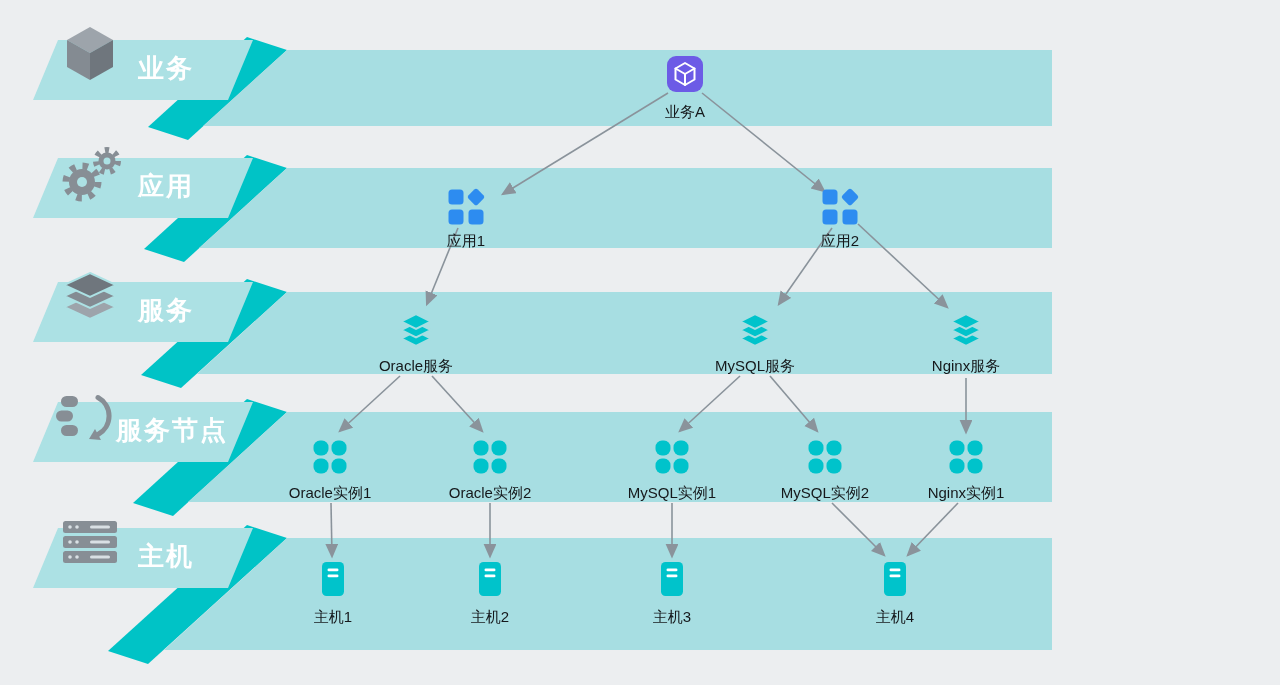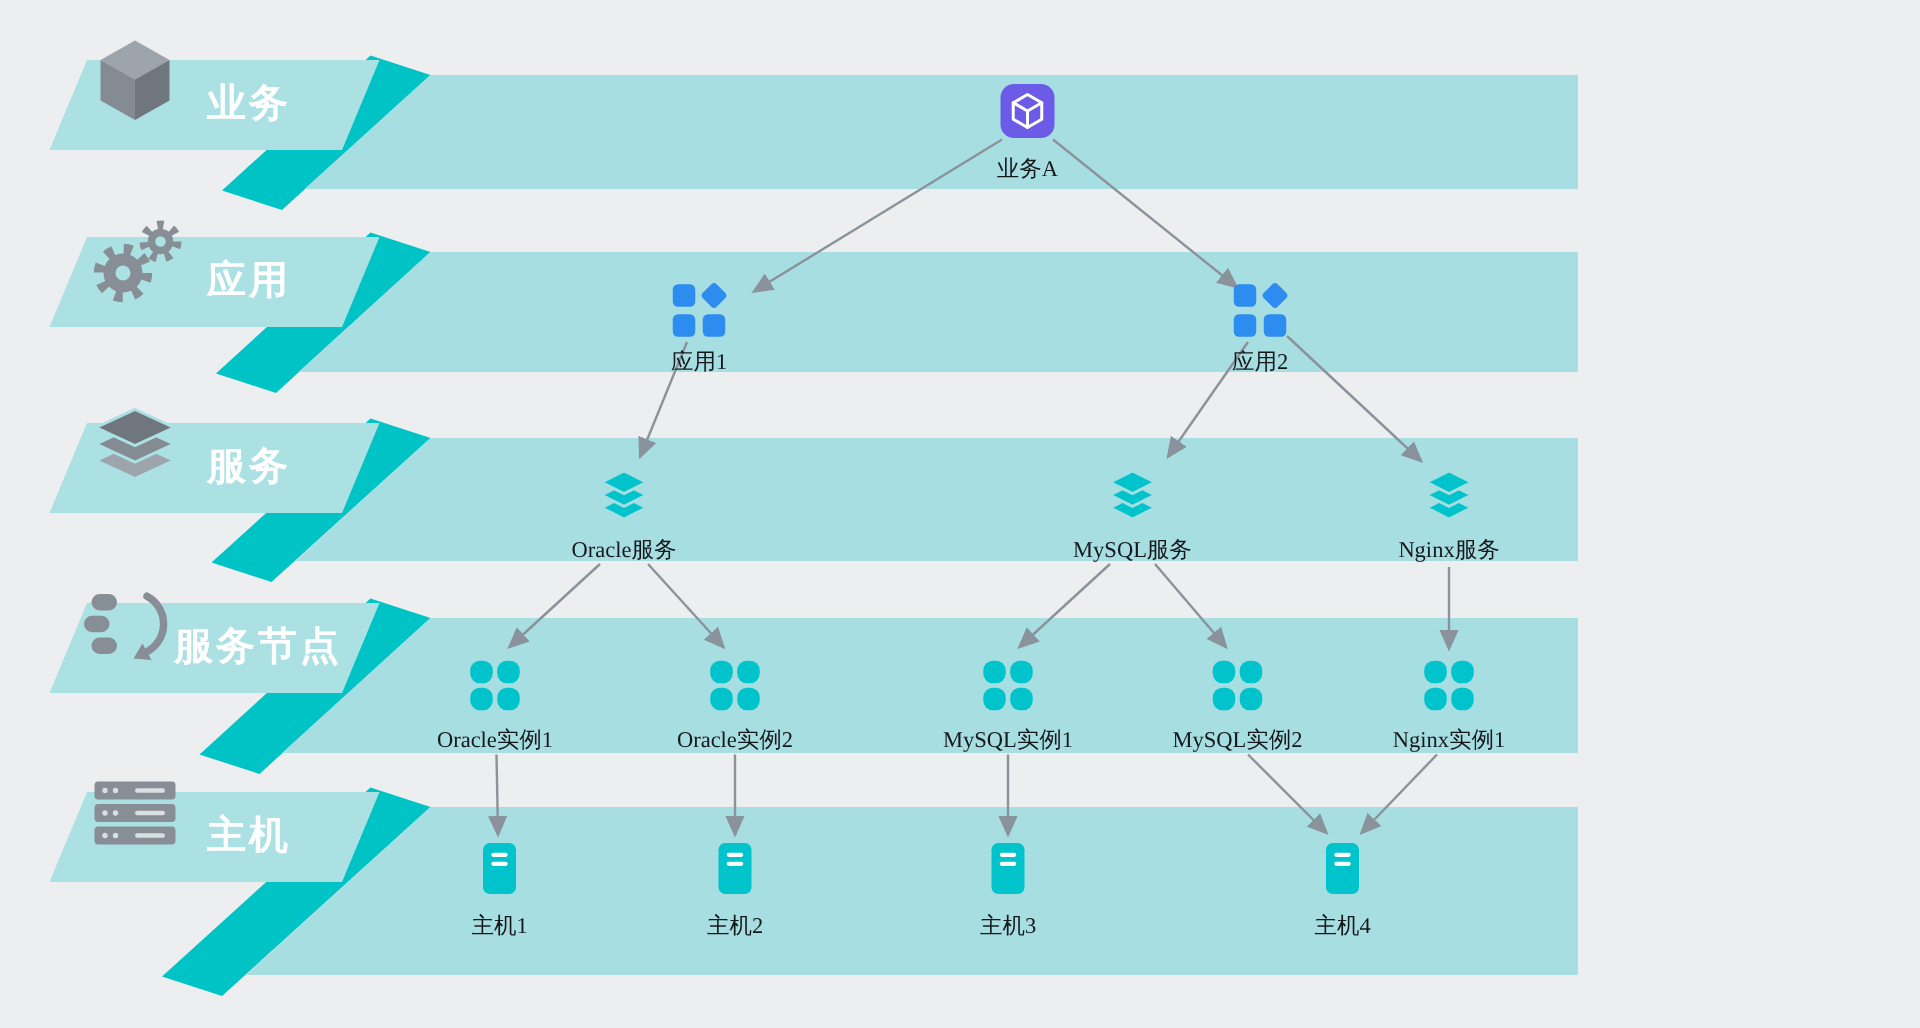--- a/index.html
+++ b/index.html
@@ -1,18 +1,18 @@
 <!DOCTYPE html>
 <html><head>
 <meta charset="utf-8">
 <style>
   html,body{margin:0;padding:0;background:#ECEEF0;}
   .stage{
     position:relative;width:1052px;height:685px;background:#ECEEF0;
-    font-family:Liberation Serif, serif;overflow:hidden;
+    font-family:Liberation Sans, sans-serif;overflow:hidden;
   }
   svg{display:block;}
   .tab-label{font-size:26px;font-weight:bold;fill:#FFFFFF;letter-spacing:2px;}
   .node-label{font-size:15px;fill:#15181B;}
   .band{fill:#A7DEE2;}
   .tab{fill:#ACE1E4;}
   .fold{fill:#00C3C6;}
   .edge{stroke:#8A939B;stroke-width:1.6;fill:none;}
 </style>
 </head>

